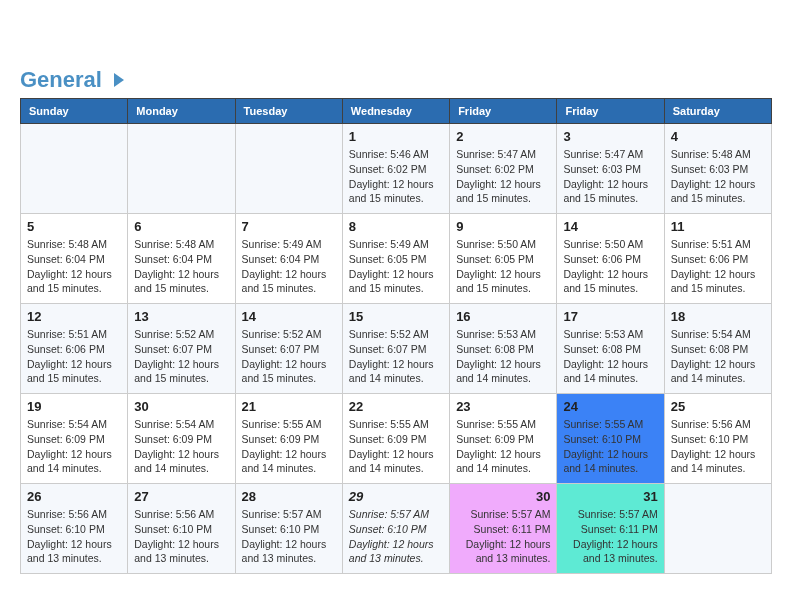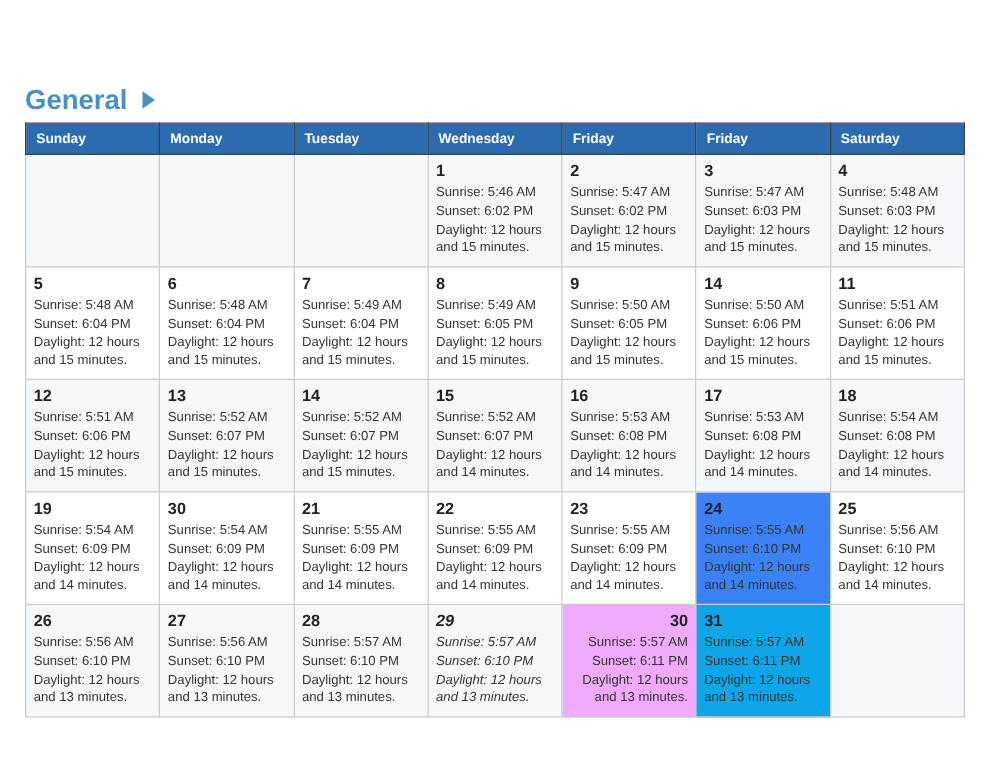--- a/index.html
+++ b/index.html
@@ -248,20 +248,20 @@
           <div class="day-info">Sunrise: 5:57 AM<br>Sunset: 6:10 PM<br>Daylight: 12 hours<br>and 13 minutes.</div>
         </td>
         <td style="background-color: rgb(245, 248, 252); font-style: italic;">
           <span class="day-number">29</span>
           <div class="day-info">Sunrise: 5:57 AM<br>Sunset: 6:10 PM<br>Daylight: 12 hours<br>and 13 minutes.</div>
         </td>
         <td style="background-color: #f0abfc; text-align: right;">
           <span class="day-number">30</span>
           <div class="day-info">Sunrise: 5:57 AM<br>Sunset: 6:11 PM<br>Daylight: 12 hours<br>and 13 minutes.</div>
         </td>
-        <td style="background-color: #0ea5e9;">
+        <td style="background-color: #5eead4; text-align: right;">
           <span class="day-number">31</span>
           <div class="day-info">Sunrise: 5:57 AM<br>Sunset: 6:11 PM<br>Daylight: 12 hours<br>and 13 minutes.</div>
         </td>
         <td class="empty-cell"></td>
       </tr>
     </tbody>
 </table>
 
 </body></html>

